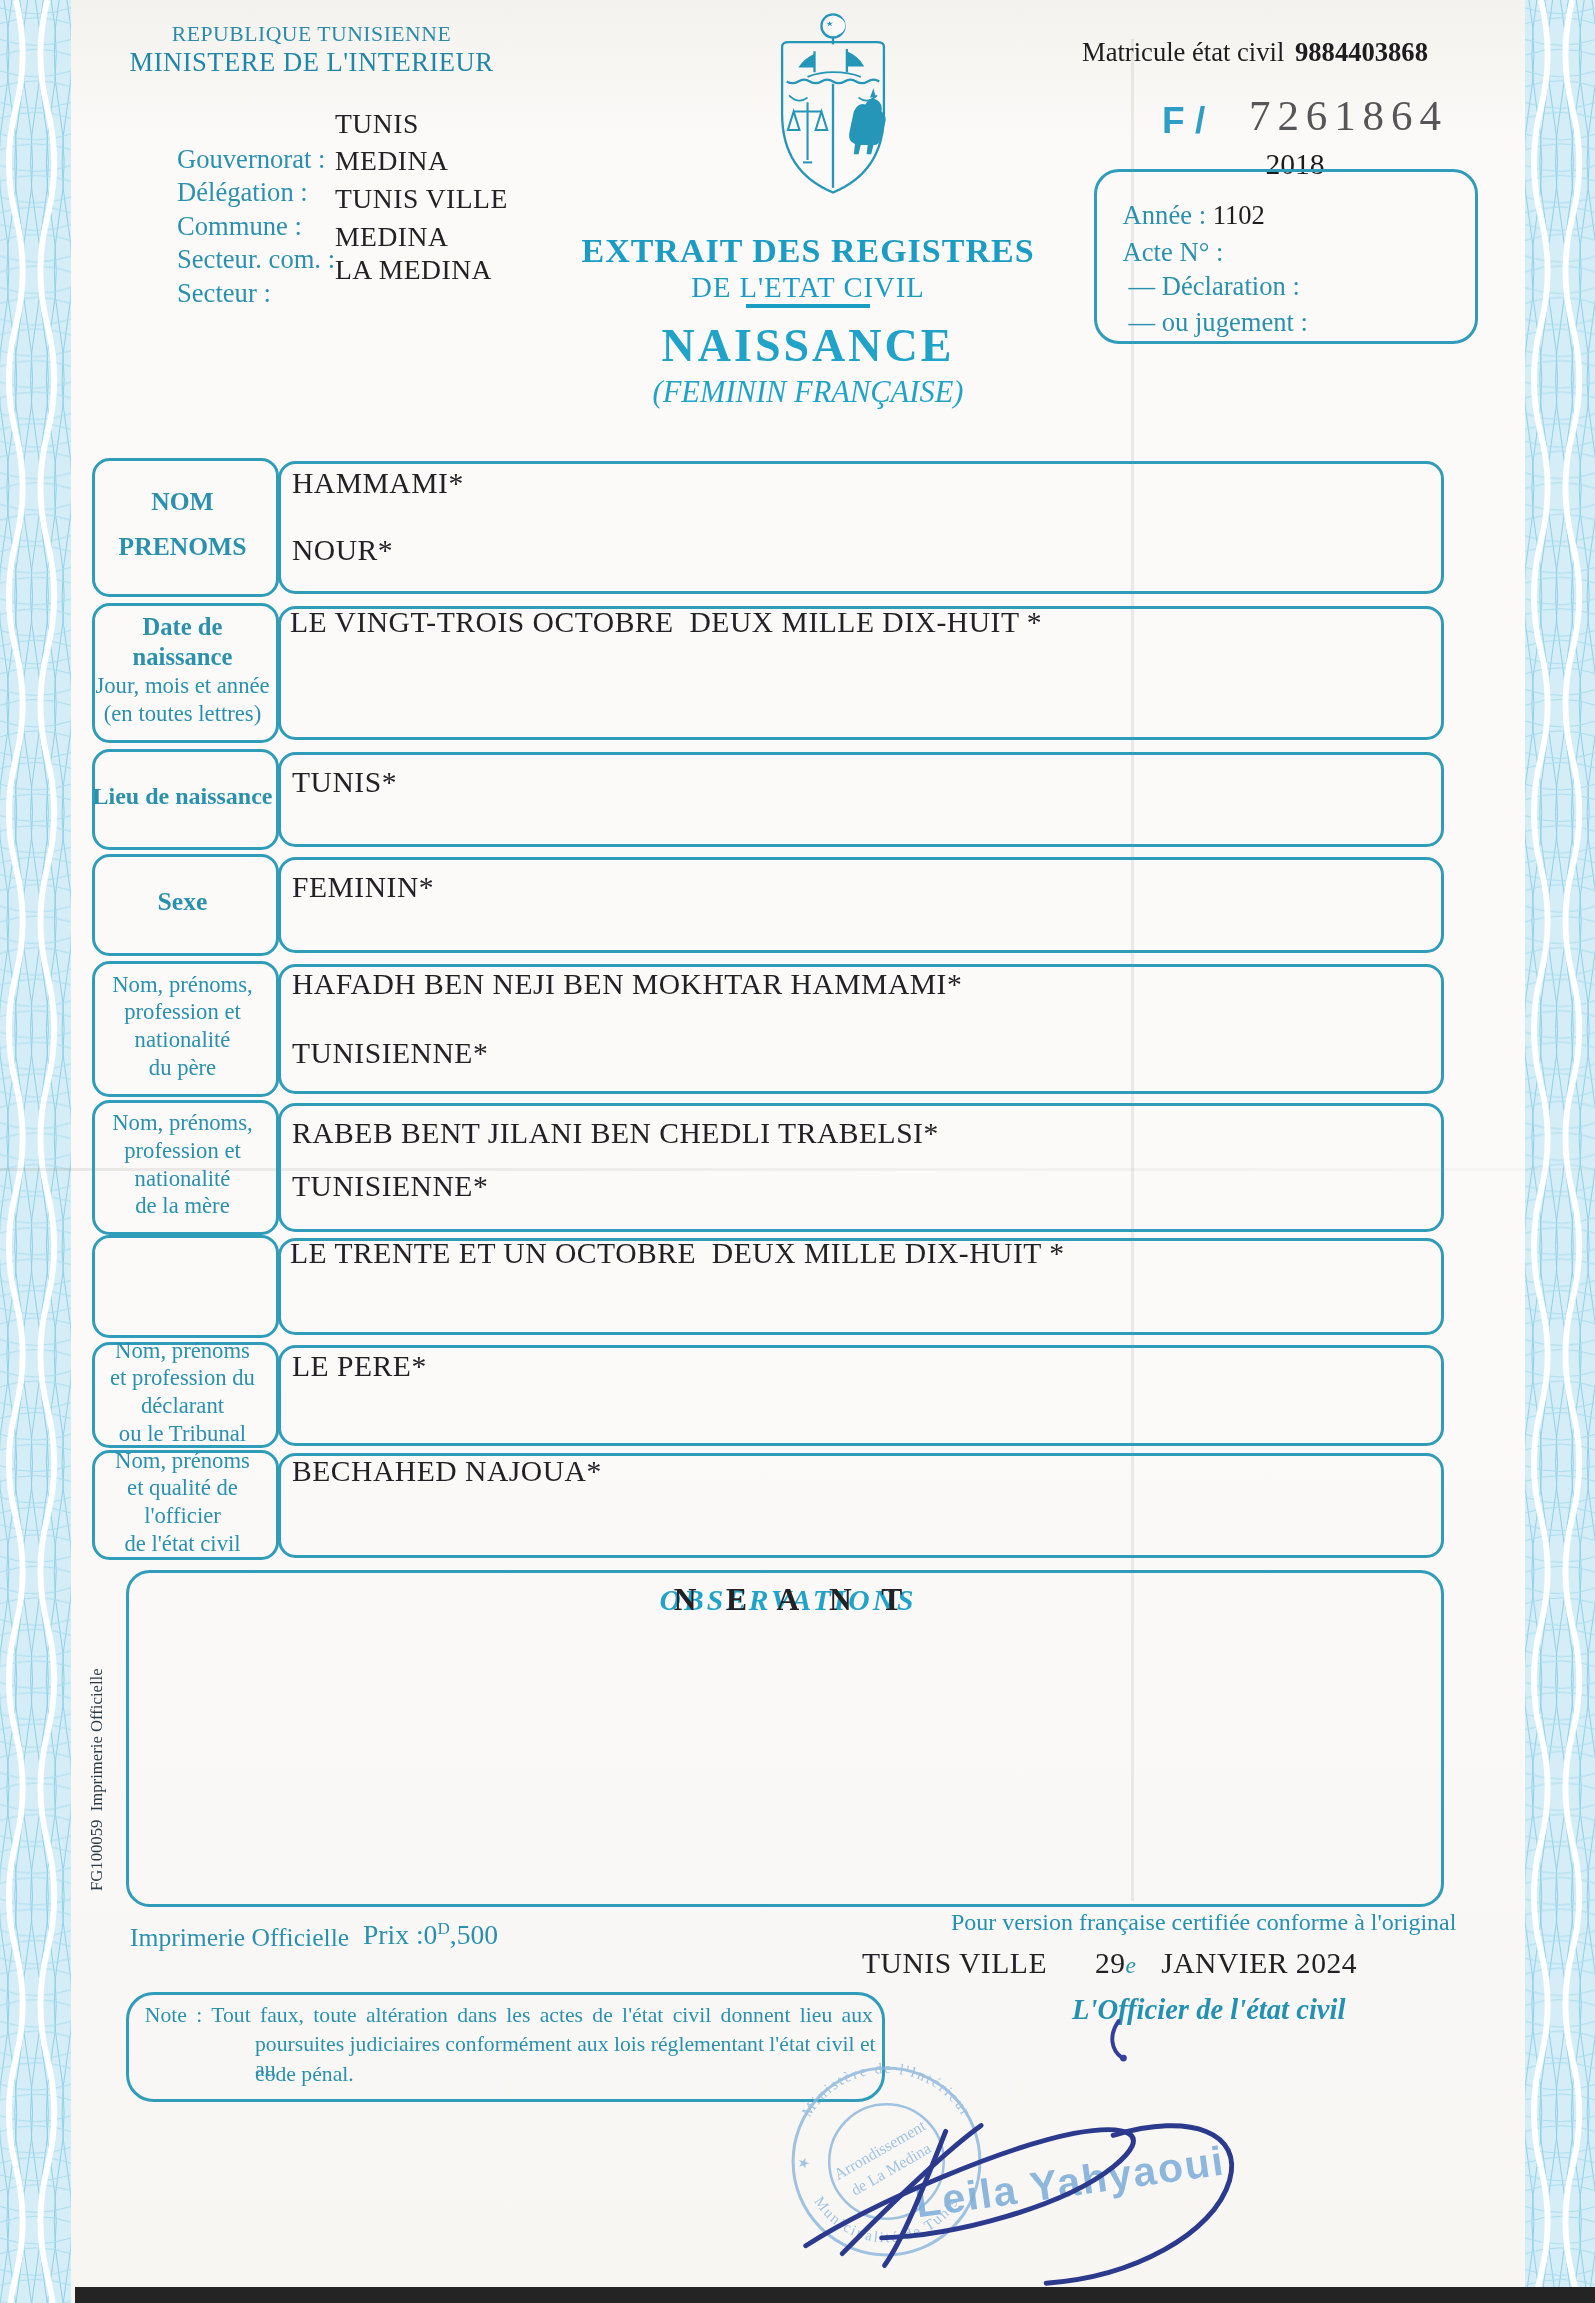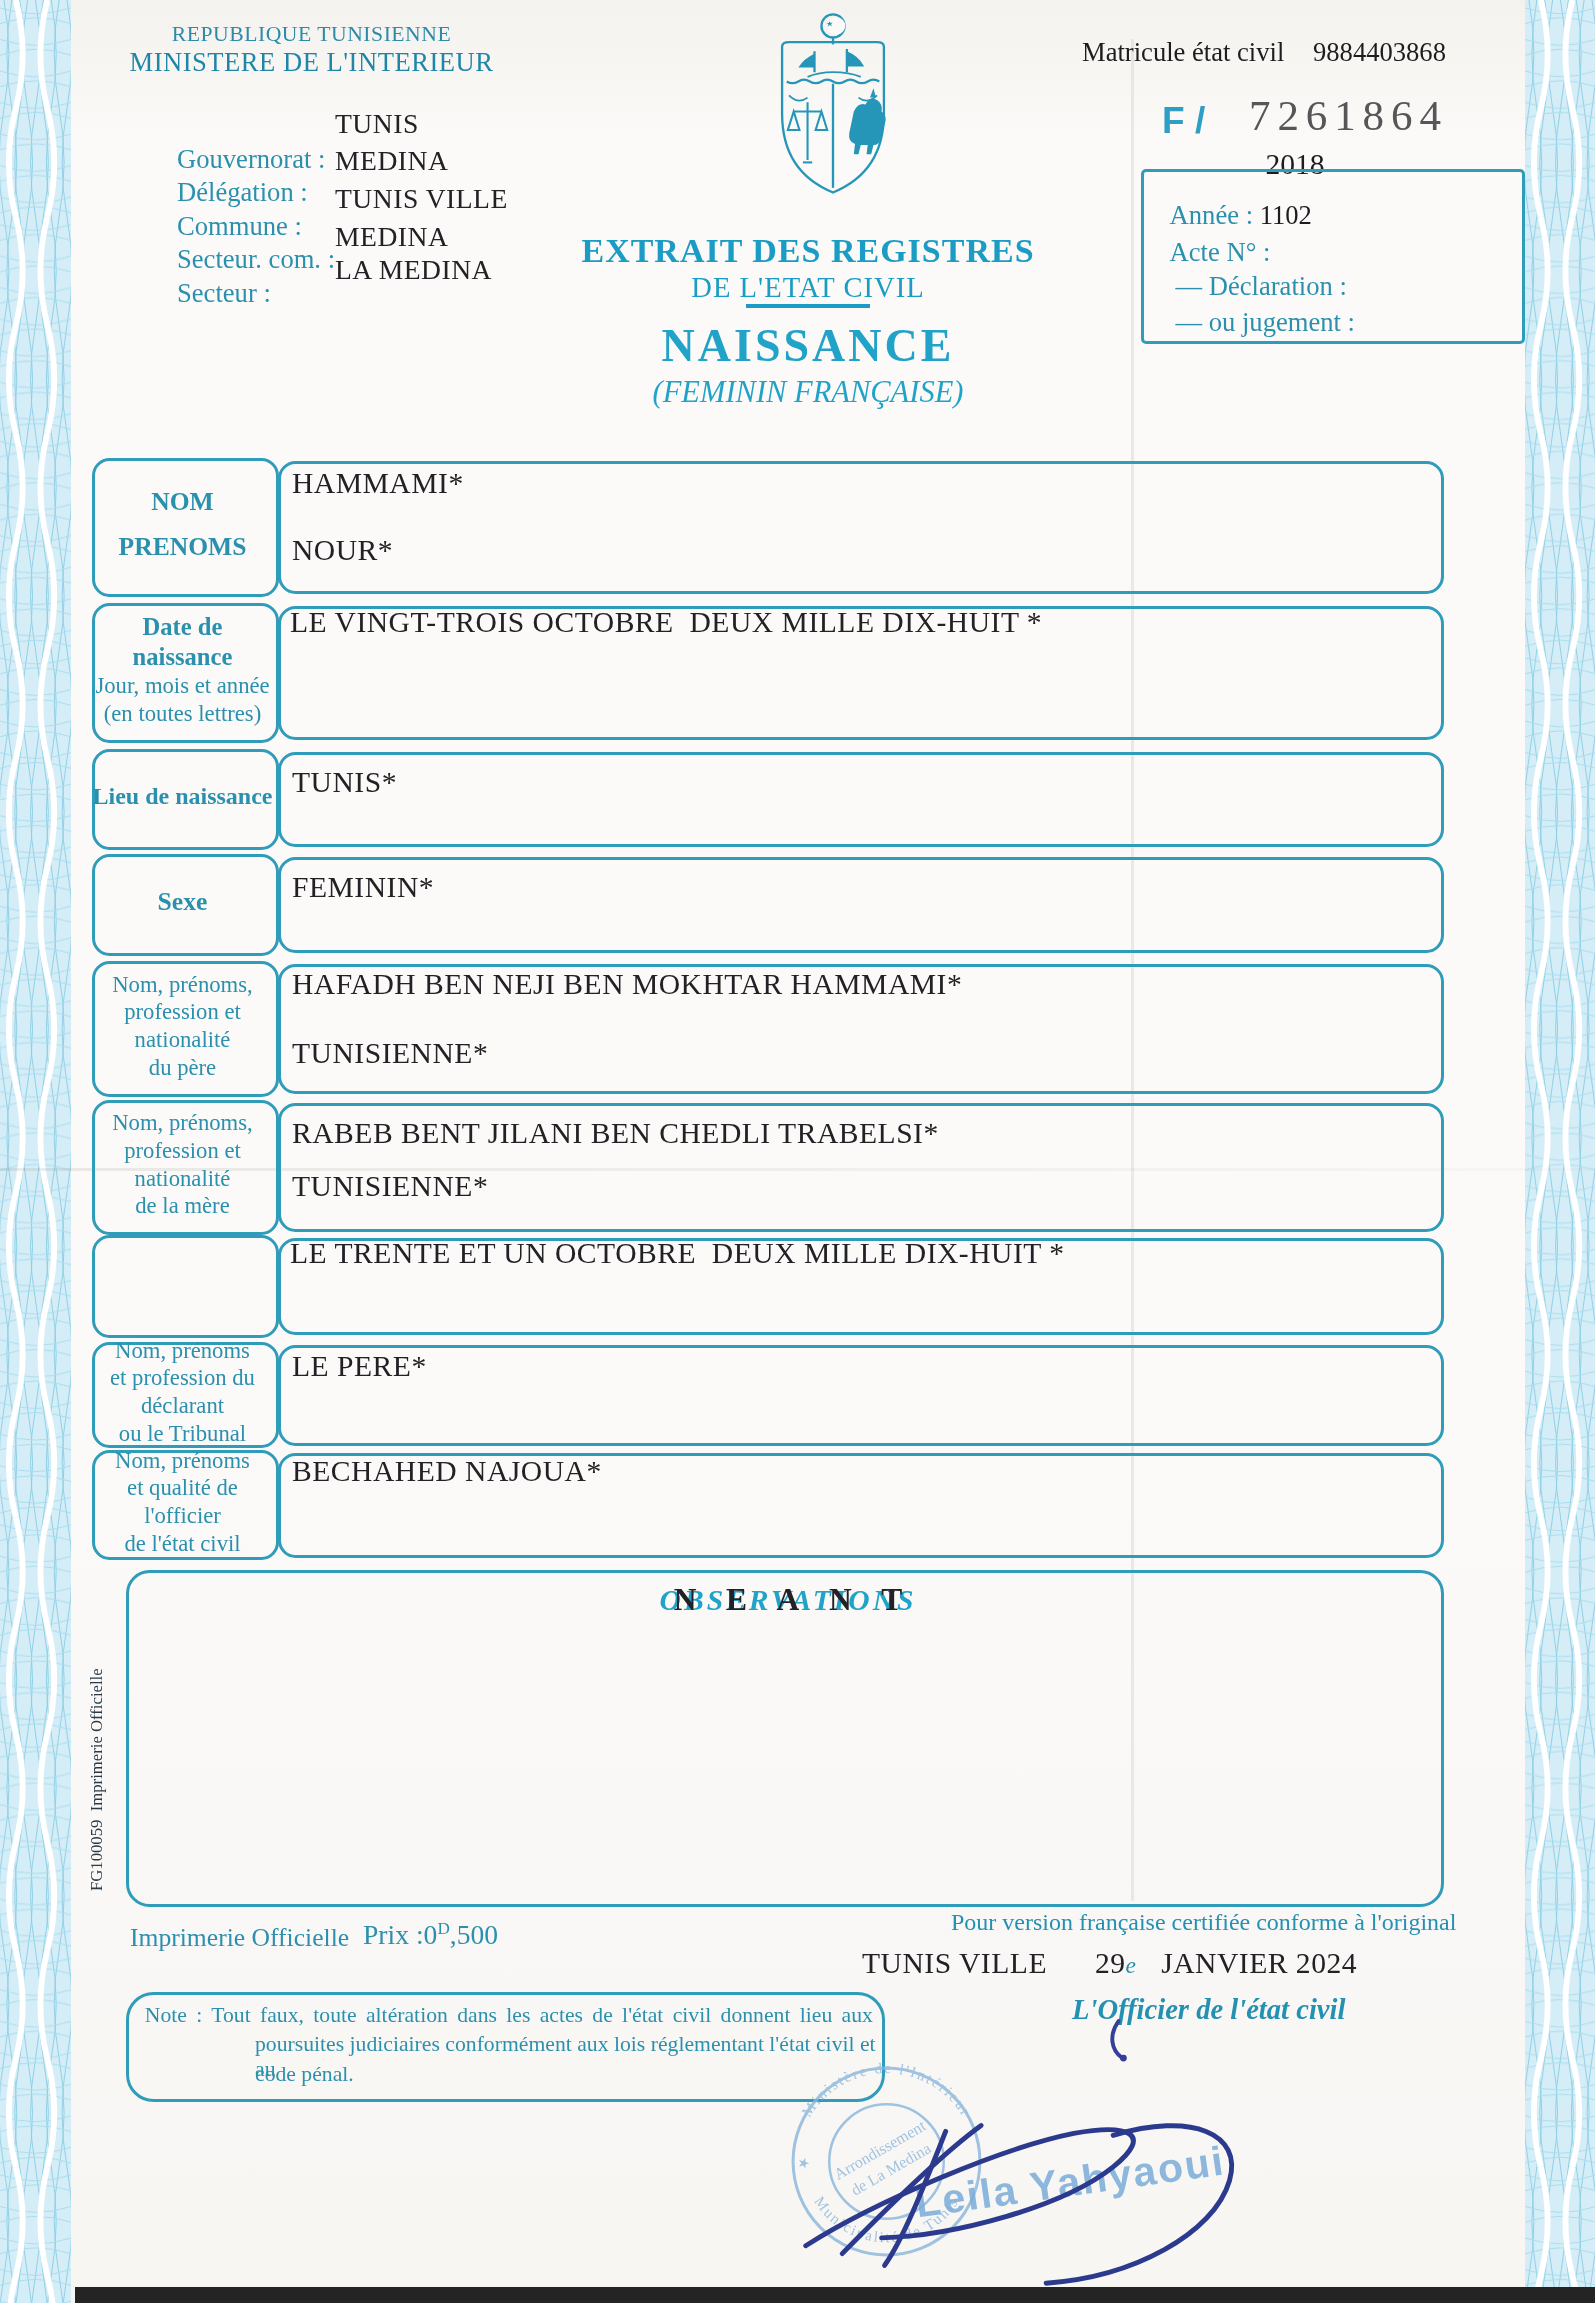--- a/index.html
+++ b/index.html
@@ -111,28 +111,28 @@
       </g>
       <g fill="#2596b8" stroke="none">
         <path d="M78 86 q4 -8 10 -6 q4 -8 10 -4 q5 3 4 10 q5 4 3 10 l-4 14 q-1 5 -6 5 l-2 8 -4 0 1 -8 -6 0 -2 8 -4 0 1 -9 q-6 -2 -5 -9 z"></path>
         <path d="M92 74 l3 -8 2 8 z"></path>
       </g>
     </g>
   </svg>
 
   <div class="abs" style="left:1082px;top:37px;font-size:26.6px;color:#1d1d20">
     <span>Matricule état civil</span>
-    <span style="font-weight:normal;margin-left:22px">9884403868</span>
+    <span style="font-weight:bold;margin-left:4px">9884403868</span>
   </div>
 
   <div class="abs" style="left:1162px;top:100px;font-size:37px;font-weight:bold;color:#2f9ec4;font-family:'Liberation Sans',sans-serif">F /</div>
   <div class="abs" style="left:1249px;top:91px;font-size:43px;color:#565659;font-family:Liberation Serif, serif;letter-spacing:6.9px">7261864</div>
   <div class="abs" style="left:1221px;top:148px;width:148px;text-align:center;font-size:29.6px;color:#1d1d20">2018</div>
 
-  <div class="fbox" style="left:1141px;top:169px;width:378px;height:169px;border-radius:5px">
+  <div class="fbox" style="left:1094px;top:169px;width:378px;height:169px;border-radius:25px">
     <div class="abs" style="left:25.6px;top:27.6px;font-size:26.6px">
       <span class="teal">Année :</span>
       <span style="color:#1d1d20">1102</span>
     </div>
     <div class="abs teal" style="left:25.6px;top:65px;font-size:26.6px">Acte N° :</div>
     <div class="abs teal" style="left:31.5px;top:99px;font-size:26.6px">— Déclaration :</div>
     <div class="abs teal" style="left:31.5px;top:135px;font-size:26.6px">— ou jugement :</div>
   </div>
 
   <div class="abs" style="left:493px;top:232px;width:630px;text-align:center;font-size:34px;font-weight:bold;color:#1b9cc4;letter-spacing:1px">EXTRAIT DES REGISTRES</div>

